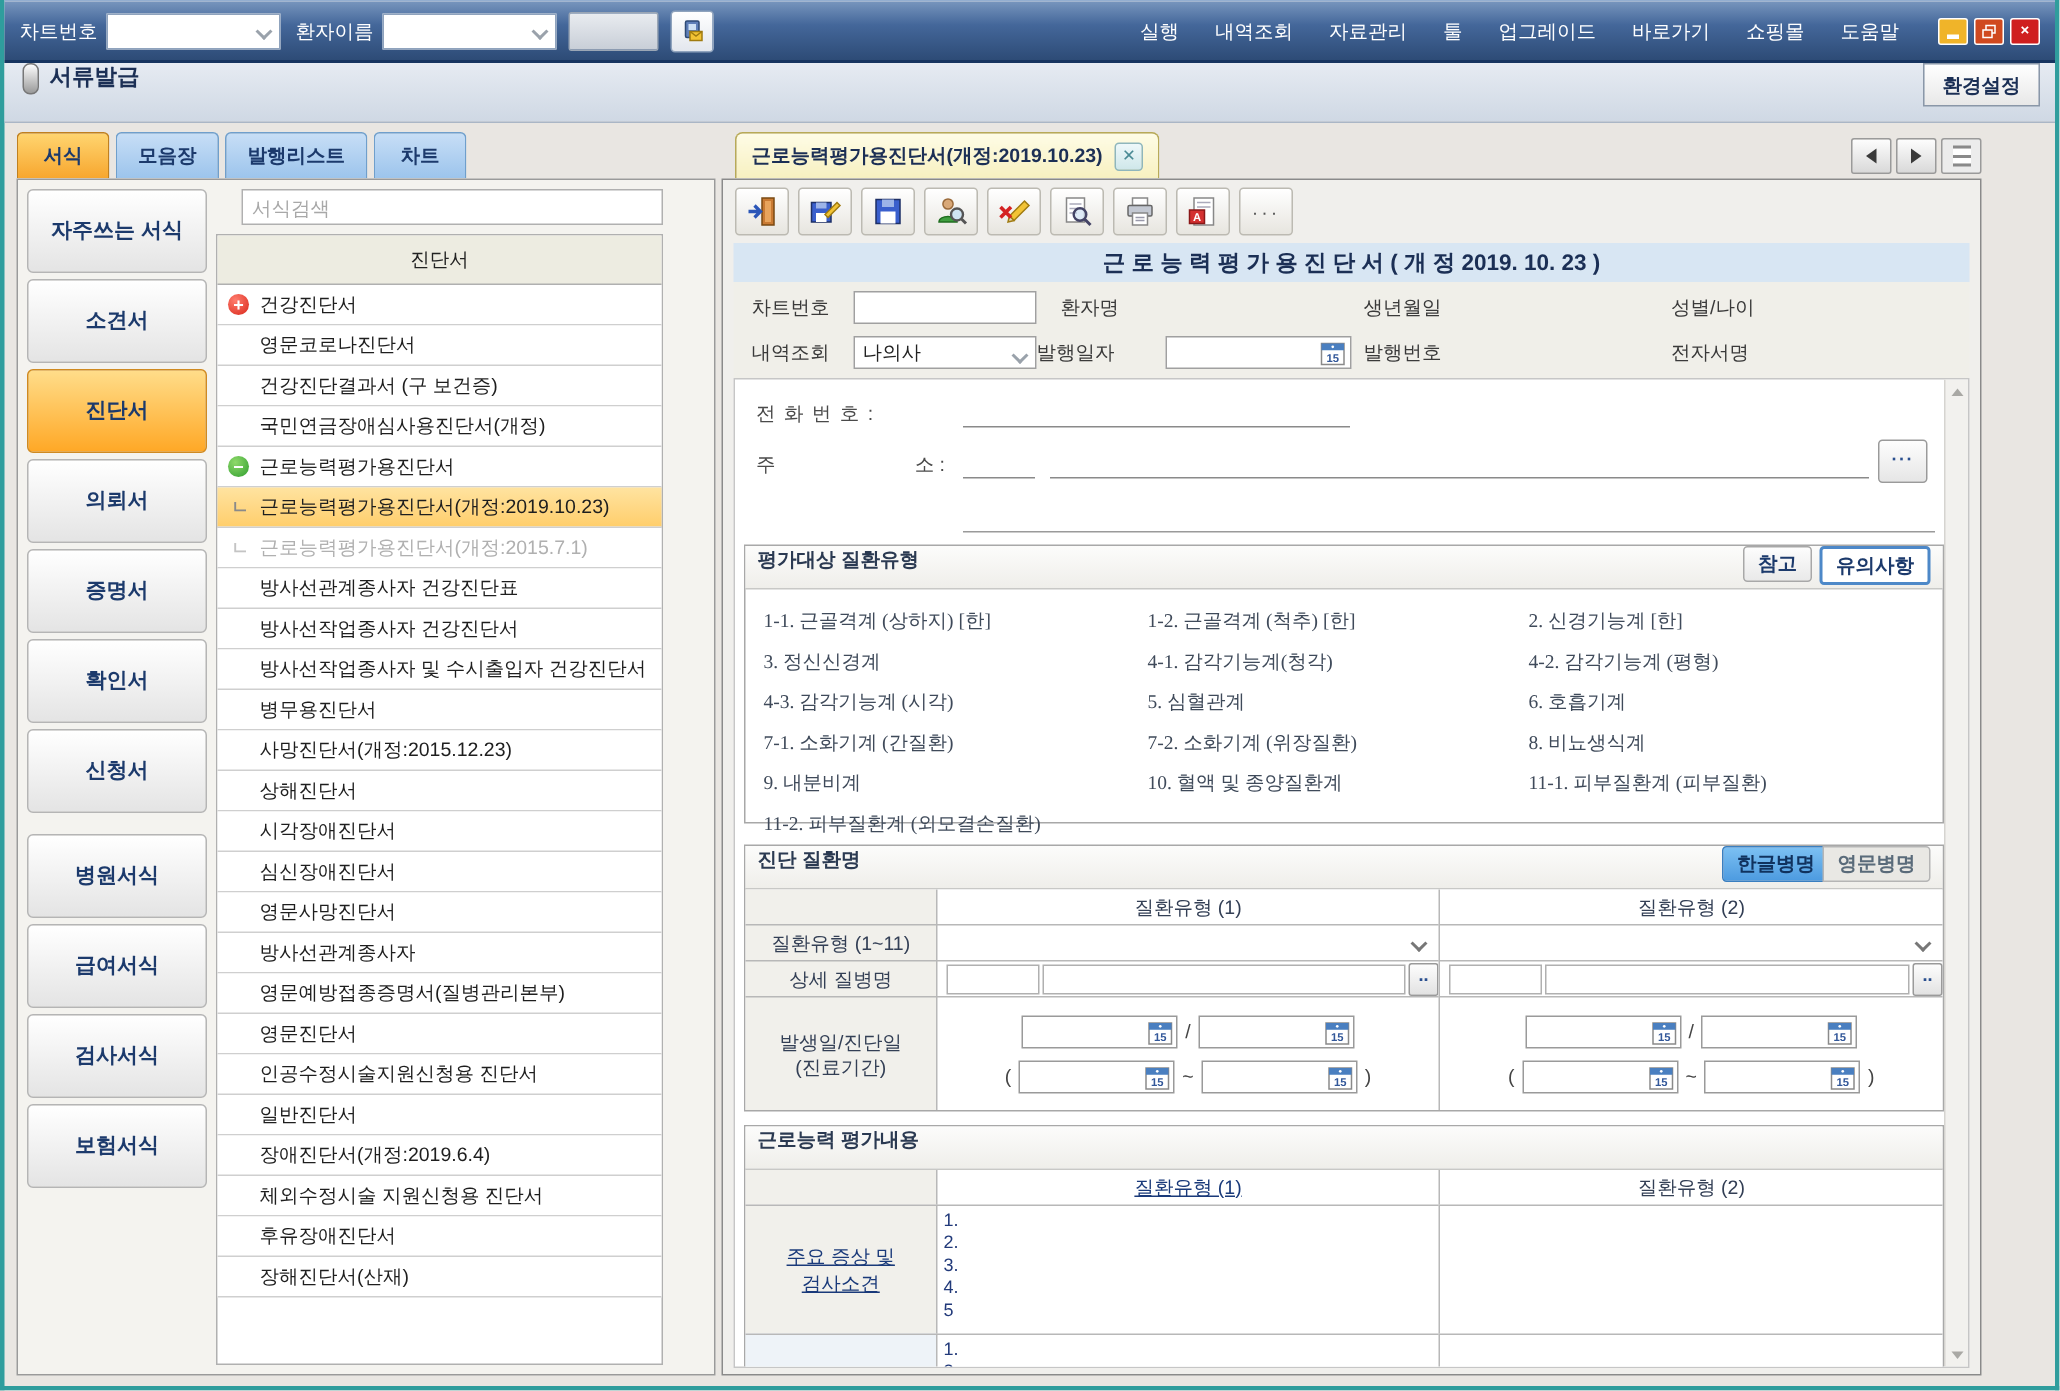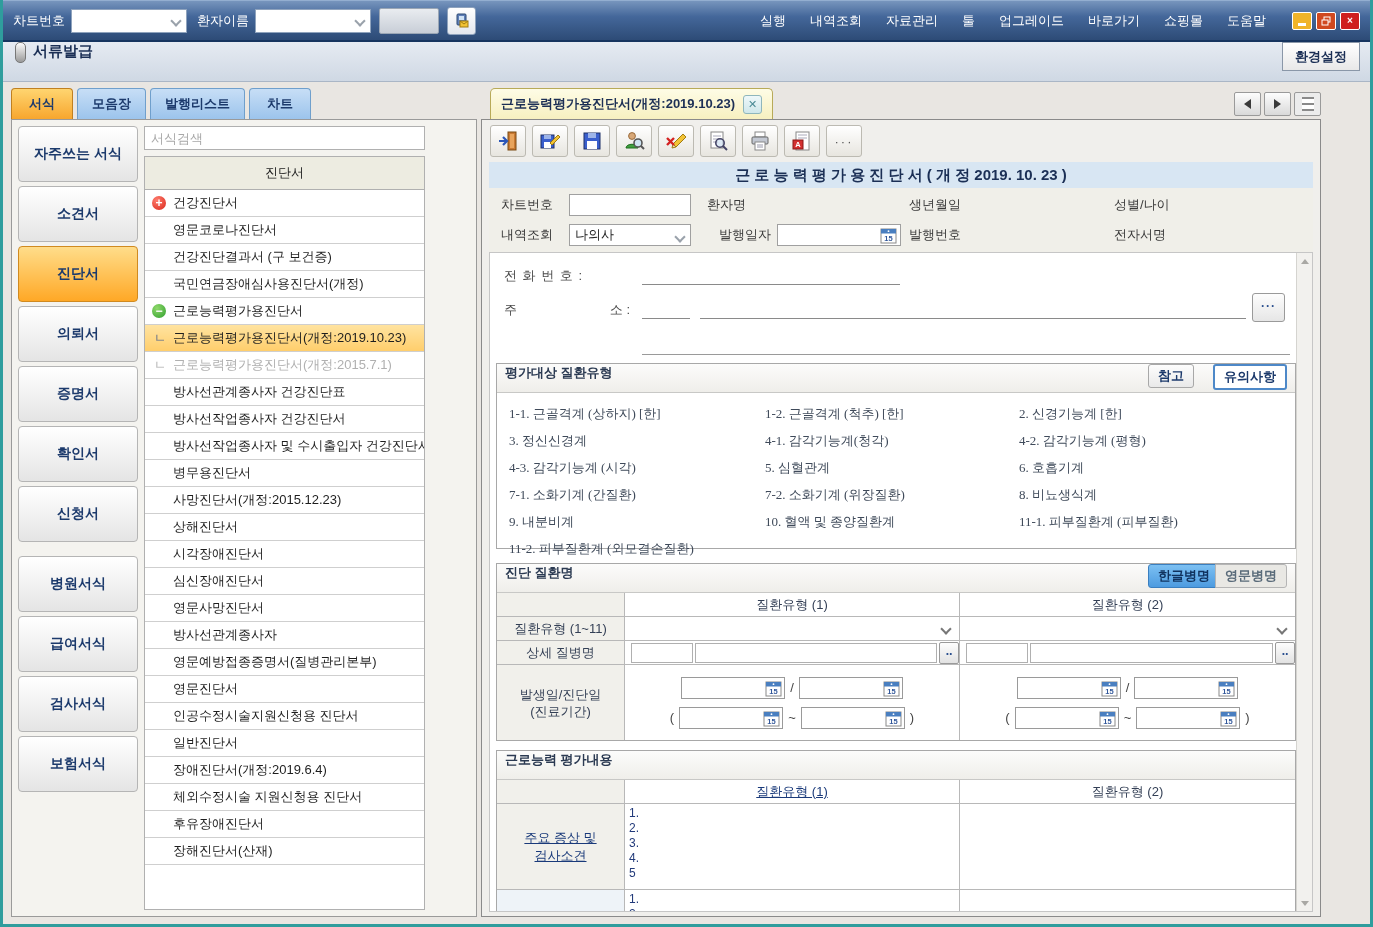--- a/index.html
+++ b/index.html
@@ -29,21 +29,21 @@
   
   .left-panel{position:absolute;left:8px;top:88px;width:466px;height:829px;}
   .lp-tabs{display:flex;gap:4px;height:31px;}
   .lp-tab{min-width:62px;padding:0 14px;box-sizing:border-box;height:31px;display:flex;align-items:center;justify-content:center;font-size:13px;font-weight:bold;color:#1c3a6c;background:linear-gradient(#c7def6,#9cc4ec);border:1px solid #6f9fcc;border-bottom:none;border-radius:4px 4px 0 0;}
   .lp-tab.active{background:linear-gradient(#ffd570,#f7a62e);border-color:#c08020;}
   .lp-body{position:absolute;left:0;top:31px;right:0;bottom:0;background:#f4f3ef;border:1px solid #9a9a9a;box-sizing:border-box;}
   .cats{position:absolute;left:6px;top:6px;width:120px;}
   .cat{height:56px;margin-bottom:4px;background:linear-gradient(#ffffff,#e4e4e4);border:1px solid #b5b5b5;border-radius:4px;display:flex;align-items:center;justify-content:center;font-size:14px;font-weight:bold;color:#1c3a6c;box-sizing:border-box;}
   .cat.active{background:linear-gradient(#ffdd8a,#ffa826);border-color:#d08a20;}
   .cat.grp{margin-top:14px;}
-  .lp-right{position:absolute;left:132px;top:6px;width:281px;bottom:6px;}
+  .lp-right{position:absolute;left:132px;top:6px;width:281px;bottom:6px;padding-left:17px;}
   .fsearch{width:100%;height:24px;border:1px solid #b0b0b0;box-sizing:border-box;font-size:13px;padding:0 6px;color:#333;background:#fff;}
   .fsearch::placeholder{color:#a8a8a8;}
   .list-block{position:absolute;left:0;top:30px;right:0;bottom:0;background:#fff;border:1px solid #b0b0b0;box-sizing:border-box;}
   .list-header{height:32px;background:#edece1;border-bottom:1px solid #b0b0b0;display:flex;align-items:center;justify-content:center;font-size:13px;color:#222;}
   .li{position:relative;height:26px;line-height:26px;border-bottom:1px solid #cfcfcf;font-size:13px;color:#1e1e1e;padding-left:28px;white-space:nowrap;overflow:hidden;background:#fff;}
   .li.sel{background:linear-gradient(#ffe3a0,#ffce6c);}
   .li.dis{color:#b0b0b0;}
   .li .ic{position:absolute;left:7px;top:6px;width:14px;height:14px;border-radius:50%;color:#fff;font-size:12px;font-weight:bold;line-height:14px;text-align:center;}
   .ic.plus{background:radial-gradient(circle at 35% 30%,#ff7d6e,#d9261a);}
   .ic.minus{background:radial-gradient(circle at 35% 30%,#8fd96a,#2f9e2f);}
@@ -71,21 +71,21 @@
   .fsel .chev{position:absolute;right:6px;top:8px;}
   .dt{display:flex;align-items:center;justify-content:flex-end;padding-right:3px;}
   
   .doc{position:absolute;left:7px;right:7px;top:132px;bottom:4px;background:#fff;border:1px solid #c6c6c6;box-sizing:border-box;overflow:hidden;}
   .phone-label{position:absolute;left:14px;top:14px;font-size:13px;color:#4a4a4a;letter-spacing:1px;}
   .addr-label{position:absolute;left:14px;top:48px;width:126px;display:flex;justify-content:space-between;font-size:13px;color:#4a4a4a;}
   .uline{position:absolute;height:1px;background:#8a8a8a;}
   .more-btn{position:absolute;left:762px;top:40px;width:31px;height:27px;background:linear-gradient(#fdfdfd,#e6e6e6);border:1px solid #9a9a9a;border-radius:3px;color:#2a4f8f;font-weight:bold;text-align:center;line-height:24px;font-size:12px;letter-spacing:1px;}
   .sbox{position:absolute;left:6px;width:800px;border:1px solid #a8a8a8;background:#fff;box-sizing:border-box;}
   .sbox-h{height:28px;background:linear-gradient(#fcfcfb,#efeeea);border-bottom:1px solid #c8c8c6;display:flex;padding:0 8px;font-size:13px;font-weight:bold;color:#2b3a52;}
-  .sbox-h .hbtns{margin-left:auto;display:flex;gap:19px;}
+  .sbox-h .hbtns{margin-left:auto;display:flex;gap:5px;}
   .hbtn{height:22px;padding:0 9px;background:linear-gradient(#fdfdfd,#e9e9e9);border:1px solid #a8a8a8;border-radius:3px;font-size:13px;font-weight:bold;color:#1c3a6c;display:flex;align-items:center;}
   .hbtn.note{background:#fff;border:2px solid #4d88c8;}
   .hbtn.kor{background:linear-gradient(#7cc0f2,#4d9be0);border:1px solid #3a7fc0;color:#10325e;border-radius:3px 0 0 3px;}
   .hbtn.eng{background:#e9e8e4;border:1px solid #b5b5b5;color:#5a6b7a;border-radius:0 3px 3px 0;margin-left:-5px;}
   .dgrid{display:grid;grid-template-columns:256px 254px 1fr;padding:12px 0 10px 12px;row-gap:9px;font-size:13px;color:#3f4a5a;font-family:Liberation Serif, serif;}
   
   .tbl{display:grid;grid-template-columns:127px 335px 1fr;font-size:13px;color:#333f55;}
   .tc{border-top:1px solid #b8b8b8;border-left:1px solid #b8b8b8;display:flex;align-items:center;justify-content:center;box-sizing:border-box;background:#fff;}
   .tc.first{border-left:none;}
   .tc.lab{background:#f1f0eb;}
@@ -305,21 +305,21 @@
         <span class="fl" style="left:12px;top:5px;">차트번호</span>
         <input class="fin" style="left: 80px; top: 6px; width: 122px;">
         <span class="fl" style="left:218px;top:5px;">환자명</span>
         <span class="fl" style="left:420px;top:5px;">생년월일</span>
         <span class="fl" style="left:625px;top:5px;">성별/나이</span>
         <span class="fl" style="left:12px;top:35px;">내역조회</span>
         <div class="fin fsel" style="left:80px;top:36px;width:122px;">
           <span>나의사</span>
           <span class="chev"></span>
         </div>
-        <span class="fl" style="left:230px;top:35px;">발행일자</span>
+        <span class="fl" style="left:202px;top:35px;">발행일자</span>
         <div class="fin dt" style="left:288px;top:36px;width:124px;">
           <svg width="17" height="17" viewBox="0 0 17 17">
             <rect x="1" y="2" width="15" height="14" fill="#fff" stroke="#8a8a8a"></rect>
             <rect x="1" y="2" width="15" height="4.5" fill="#4a7fc0"></rect>
             <circle cx="8.5" cy="4.2" r="0.9" fill="#fff"></circle>
             <text x="8.5" y="14" font-size="7.5" fill="#33589a" text-anchor="middle" font-weight="bold">15</text>
           </svg>
         </div>
         <span class="fl" style="left:420px;top:35px;">발행번호</span>
         <span class="fl" style="left:625px;top:35px;">전자서명</span>

